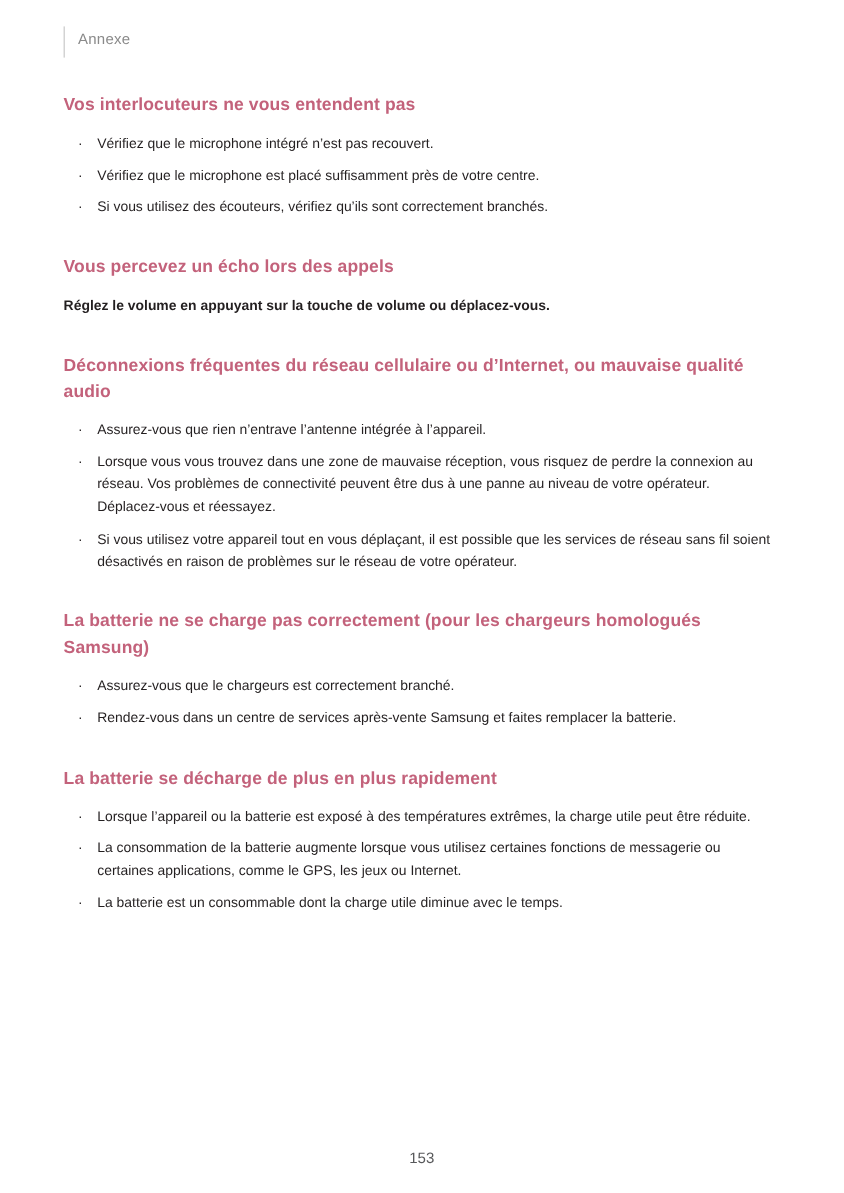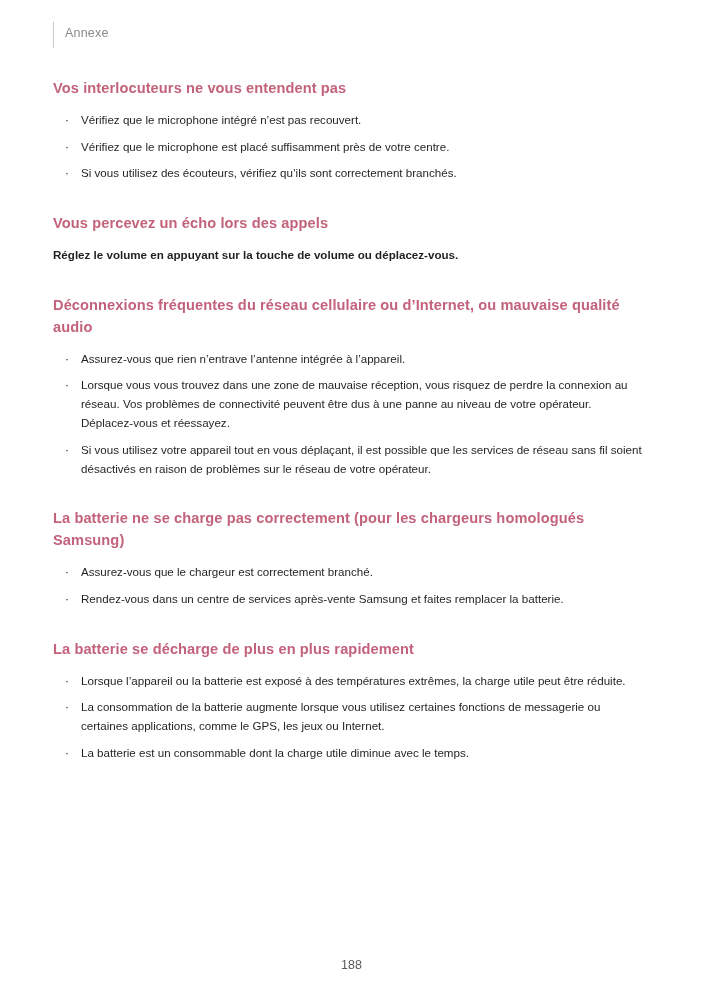--- a/index.html
+++ b/index.html
@@ -143,35 +143,35 @@
         <li><span class="dot">·</span><span>Lorsque vous vous trouvez dans une zone de mauvaise réception, vous risquez de perdre la connexion au réseau. Vos problèmes de connectivité peuvent être dus à une panne au niveau de votre opérateur. Déplacez-vous et réessayez.</span></li>
         <li><span class="dot">·</span><span>Si vous utilisez votre appareil tout en vous déplaçant, il est possible que les services de réseau sans fil soient désactivés en raison de problèmes sur le réseau de votre opérateur.</span></li>
       </ul>
     </div>
 
     <div class="gap-2"></div>
 
     <div class="block">
       <h2 class="section-heading">La batterie ne se charge pas correctement (pour les chargeurs homologués Samsung)</h2>
       <ul class="bullets">
-        <li><span class="dot">·</span><span>Assurez-vous que le chargeur est correctement branché.</span></li>
+        <li><span class="dot">·</span><span>Assurez-vous que le chargeurs est correctement branché.</span></li>
         <li><span class="dot">·</span><span>Rendez-vous dans un centre de services après-vente Samsung et faites remplacer la batterie.</span></li>
       </ul>
     </div>
 
     <div class="gap-2"></div>
 
     <div class="block">
       <h2 class="section-heading">La batterie se décharge de plus en plus rapidement</h2>
       <ul class="bullets">
         <li><span class="dot">·</span><span>Lorsque l’appareil ou la batterie est exposé à des températures extrêmes, la charge utile peut être réduite.</span></li>
         <li><span class="dot">·</span><span>La consommation de la batterie augmente lorsque vous utilisez certaines fonctions de messagerie ou certaines applications, comme le GPS, les jeux ou Internet.</span></li>
         <li><span class="dot">·</span><span>La batterie est un consommable dont la charge utile diminue avec le temps.</span></li>
       </ul>
     </div>
 
   </div>
 
   <div class="footer">
-    <span>188</span>
+    <span>153</span>
   </div>
 
 </div>
 
 </body></html>

